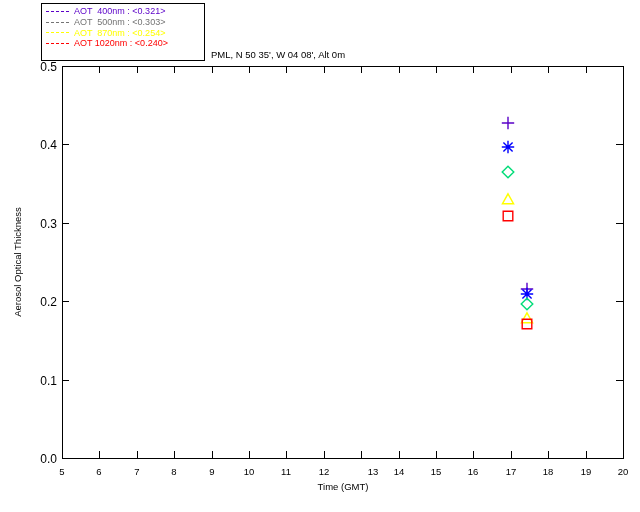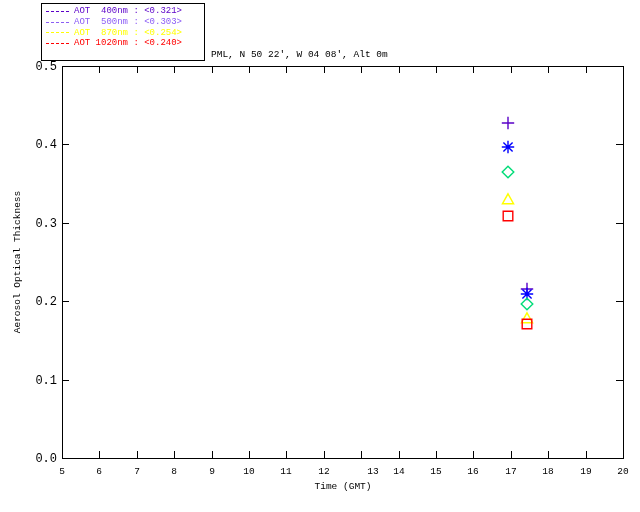--- a/index.html
+++ b/index.html
@@ -1,21 +1,21 @@
 <!DOCTYPE html>
 <html><head>
 <meta charset="utf-8">
 <style>
   html, body { margin: 0; padding: 0; background: #ffffff; }
   #canvas {
     position: relative;
     width: 640px;
     height: 512px;
     background: #ffffff;
-    font-family: Liberation Mono, monospace;
+    font-family: Liberation Sans, sans-serif;
     color: #000000;
     overflow: hidden;
   }
   
   #legend {
     position: absolute;
     left: 41px;
     top: 3px;
     width: 164px;
     height: 58px;
@@ -96,36 +96,36 @@
 </head>
 <body>
 
 <div id="canvas">
 
   <div id="legend">
     <div class="legend-row" style="color: rgb(90, 0, 200);">
       <span class="legend-dash"></span>
       <span class="legend-text">AOT  400nm : &lt;0.321&gt;</span>
     </div>
-    <div class="legend-row" style="color: #8b5cf6;">
+    <div class="legend-row" style="color: #737373;">
       <span class="legend-dash"></span>
       <span class="legend-text">AOT  500nm : &lt;0.303&gt;</span>
     </div>
     <div class="legend-row" style="color: rgb(255, 255, 0);">
       <span class="legend-dash"></span>
       <span class="legend-text">AOT  870nm : &lt;0.254&gt;</span>
     </div>
     <div class="legend-row" style="color: rgb(255, 0, 0);">
       <span class="legend-dash"></span>
       <span class="legend-text">AOT 1020nm : &lt;0.240&gt;</span>
     </div>
   </div>
 
   <div id="header">
-    <div>PML, N 50 22', W 04 08', Alt 0m</div>
+    <div>PML, N 50 35', W 04 08', Alt 0m</div>
   </div>
 
   <div id="plotbox"></div>
 
   <div id="xtitle">Time (GMT)</div>
   <div id="ytitle">Aerosol Optical Thickness</div>
 
 <div class="tick" style="left: 62px; top: 451px; width: 1px; height: 7px;"></div>
     <div class="tick" style="left: 62px; top: 66px; width: 1px; height: 7px;"></div>
     <div class="x-tick-label" style="left: 49px;">5</div>

